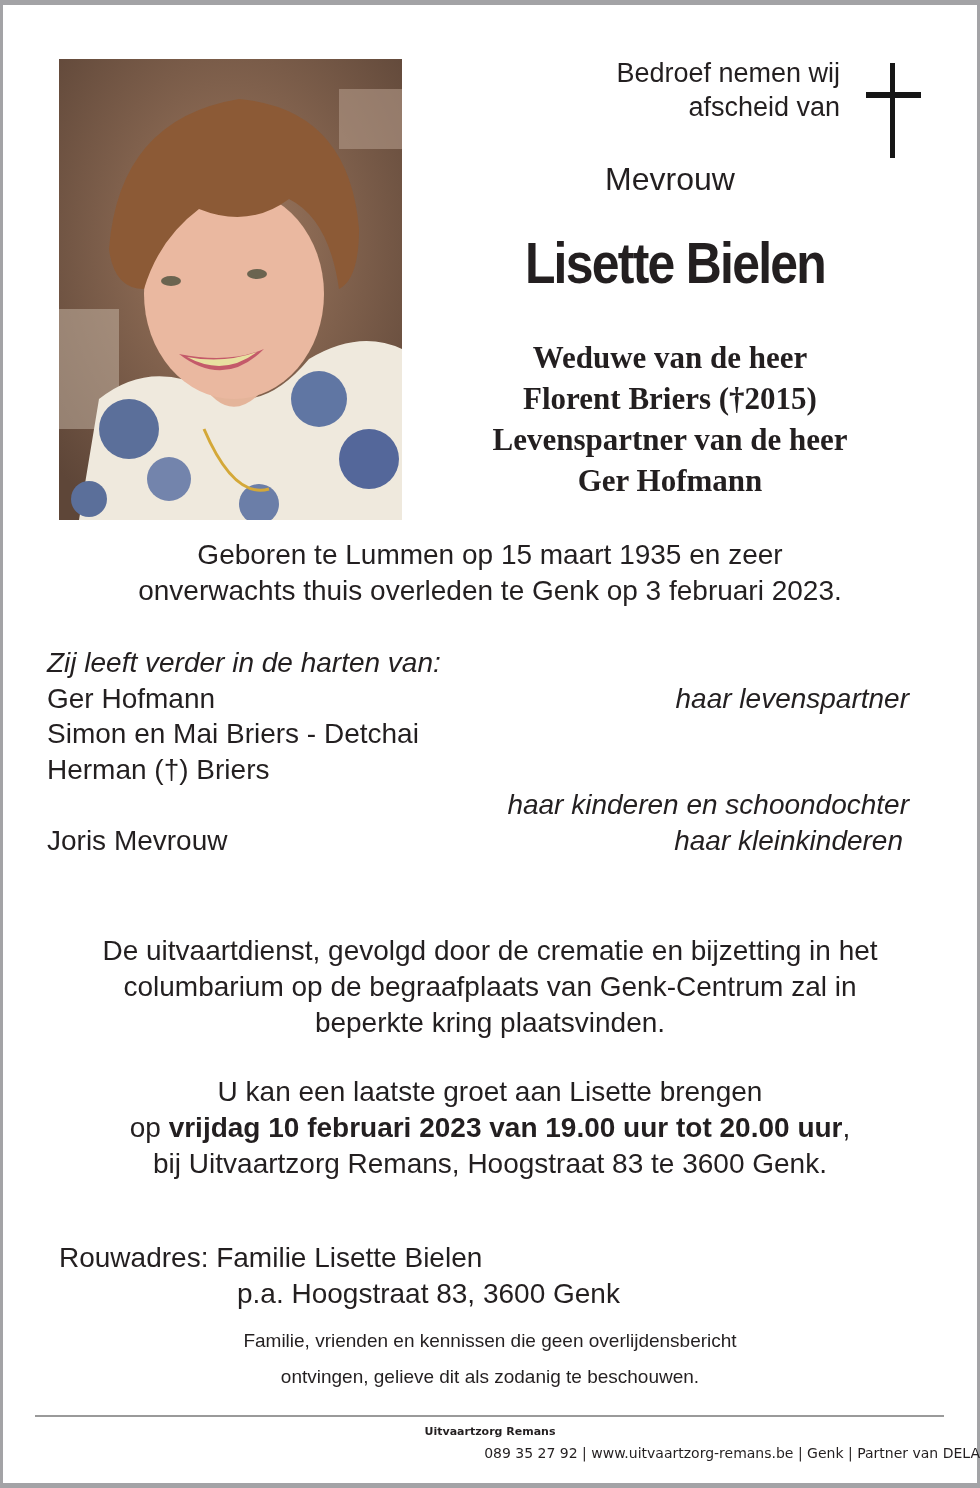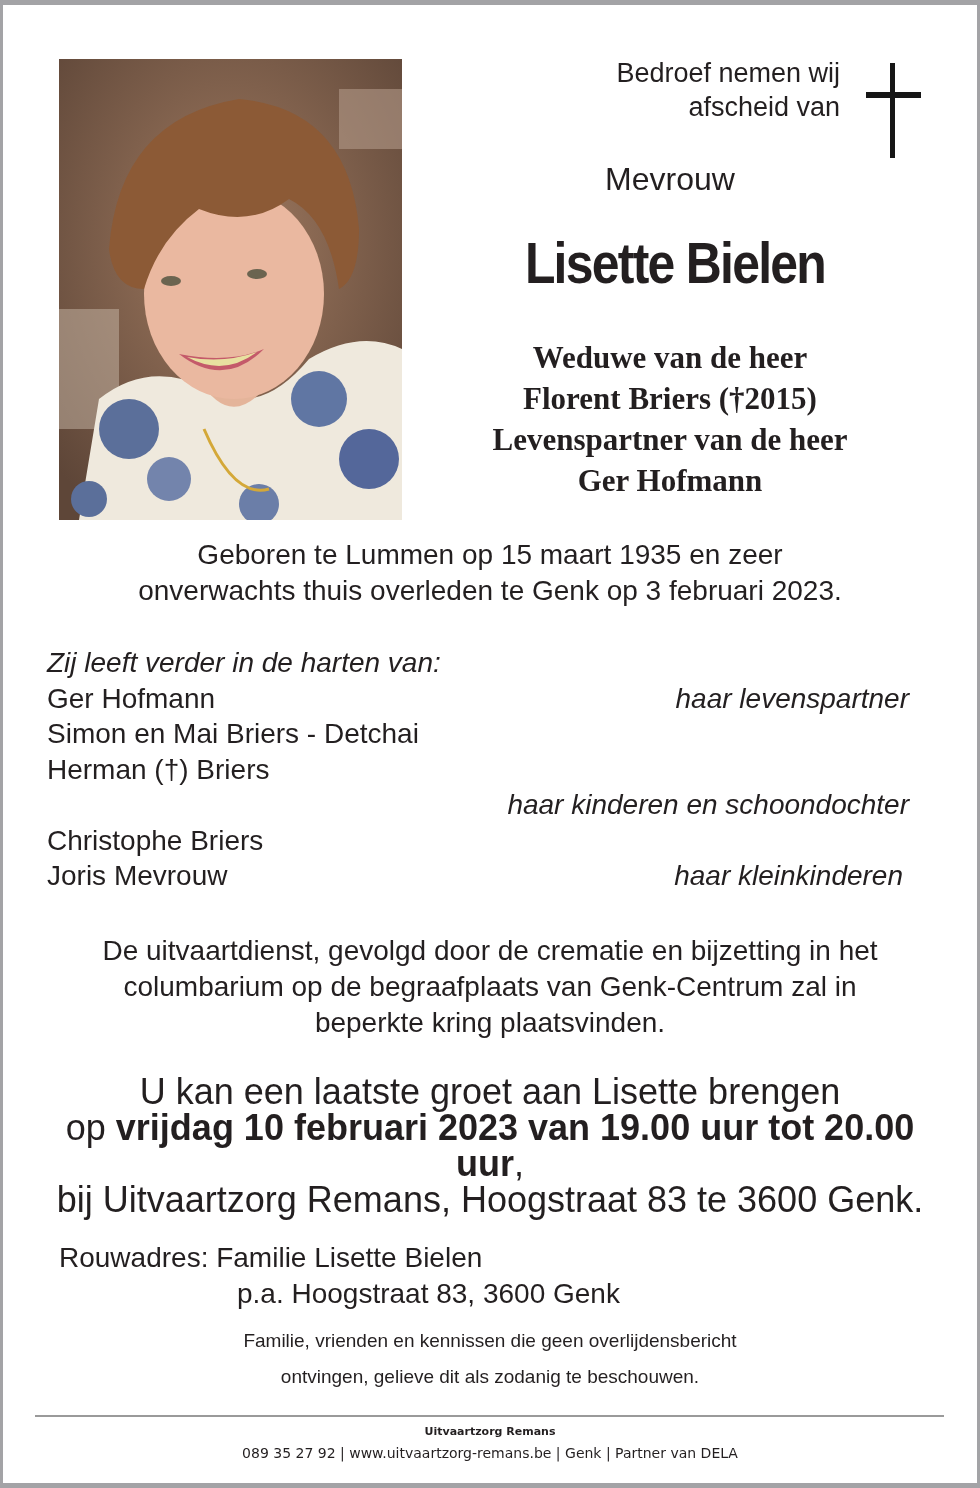--- a/index.html
+++ b/index.html
@@ -63,21 +63,21 @@
   .survivors .head { font-style: italic; }
   .survivors .row { display: flex; justify-content: space-between; height: 35.5px; }
   .survivors .role { font-style: italic; }
   .survivors .role-only { text-align: right; font-style: italic; height: 35.5px; }
   .service {
     position: absolute; left: 40px; top: 933px; width: 900px;
     text-align: center; font-size: 28px; line-height: 36px;
   }
   .visit {
     position: absolute; left: 40px; top: 1074px; width: 900px;
-    text-align: center; font-size: 36px; line-height: 36px;
+    text-align: center; font-size: 28px; line-height: 36px;
   }
   .visit b { font-weight: bold; }
   .address {
     position: absolute; left: 59px; top: 1216px; width: 800px;
     font-size: 28px; line-height: 36px; margin-top: 24px;
   }
   .address .line2 { padding-left: 178px; }
   .closing {
     position: absolute; left: 40px; top: 1323px; width: 900px;
     text-align: center; font-size: 19px; line-height: 36px; 
@@ -86,21 +86,21 @@
     position: absolute; left: 35px; top: 1415px; width: 909px; height: 2px;
     background: #9a9a9a;
   }
   .footer-name {
     position: absolute; left: 0; top: 1422px; width: 980px;
     text-align: center; font-size: 11px; font-weight: bold; line-height: 20px;
     font-family: "DejaVu Sans", sans-serif;
   }
   .footer-info {
     position: absolute; left: 0; top: 1444px; width: 980px;
-    text-align: center; font-size: 14px; line-height: 18px;
+    text-align: right; font-size: 14px; line-height: 18px;
     font-family: "DejaVu Sans", sans-serif;
   }
 </style>
 </head>
 <body>
 
 <div class="page"></div>
 
 <div class="photo" title="Portret van Lisette Bielen">
   <svg width="343" height="461" viewBox="0 0 343 461" xmlns="http://www.w3.org/2000/svg">
@@ -171,23 +171,20 @@
     <span class="role">haar levenspartner</span>
   </div>
   <div class="row">
     <span>Simon en Mai Briers - Detchai</span>
   </div>
   <div class="row">
     <span>Herman (†) Briers</span>
   </div>
   <div class="role-only">haar kinderen en schoondochter</div>
   <div class="row">
-    <span>Christophe Briers</span>
-  </div>
-  <div class="row">
     <span>Joris Mevrouw</span>
     <span class="role" style="padding-right:6px">haar kleinkinderen</span>
   </div>
 </div>
 
 <div class="service">
   <div>De uitvaartdienst, gevolgd door de crematie en bijzetting in het</div>
   <div>columbarium op de begraafplaats van Genk-Centrum zal in</div>
   <div>beperkte kring plaatsvinden.</div>
 </div>

